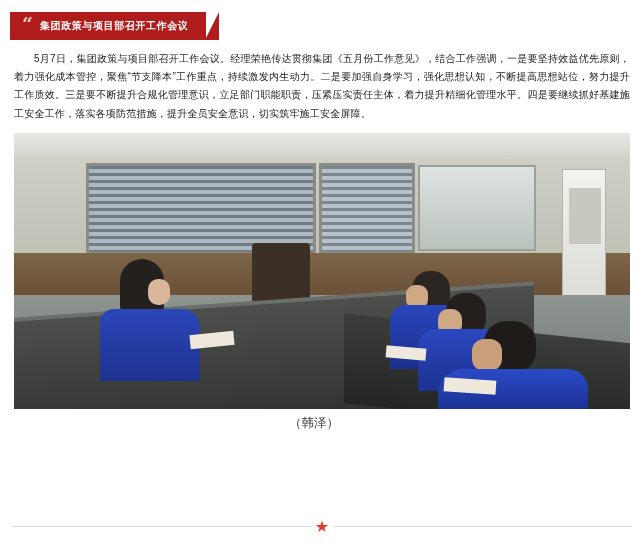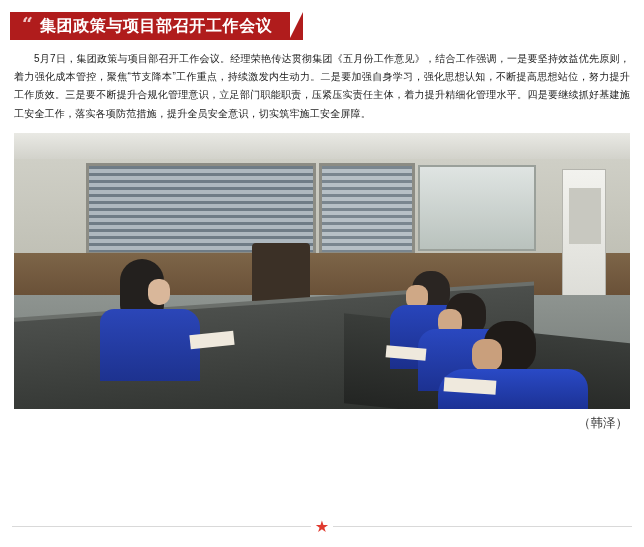--- a/index.html
+++ b/index.html
@@ -53,21 +53,21 @@
   .quote-mark {
     font-family: "DejaVu Serif", serif;
     font-size: 19px;
     line-height: 1;
     color: #f0c8c8;
     margin-right: 7px;
     margin-top: -4px;
     font-weight: bold;
   }
   .banner-title {
-    font-size: 16px;
+    font-size: 10px;
     font-weight: bold;
     letter-spacing: 0.6px;
     white-space: nowrap;
     font-family: Liberation Sans, sans-serif;
   }
 
   
   .article {
     padding: 6px 14px 0 14px;
     font-size: 10px;
@@ -229,21 +229,21 @@
     background: #c99f7c; border-radius: 12px;
   }
   .ph-p-f-body {
     position: absolute; left: 424px; top: 236px; width: 150px; height: 44px;
     background: linear-gradient(#2a4ac6, #1a2f90); border-radius: 26px 20px 0 0;
   }
 
   
   .caption {
     padding: 6px 16px 0 0;
-    text-align: right;
+    text-align: center;
     font-size: 12.5px;
     color: #333333;
     font-family: "Liberation Sans", sans-serif;
   }
 
   
   .footer {
     position: absolute;
     left: 0;
     bottom: 8px;

